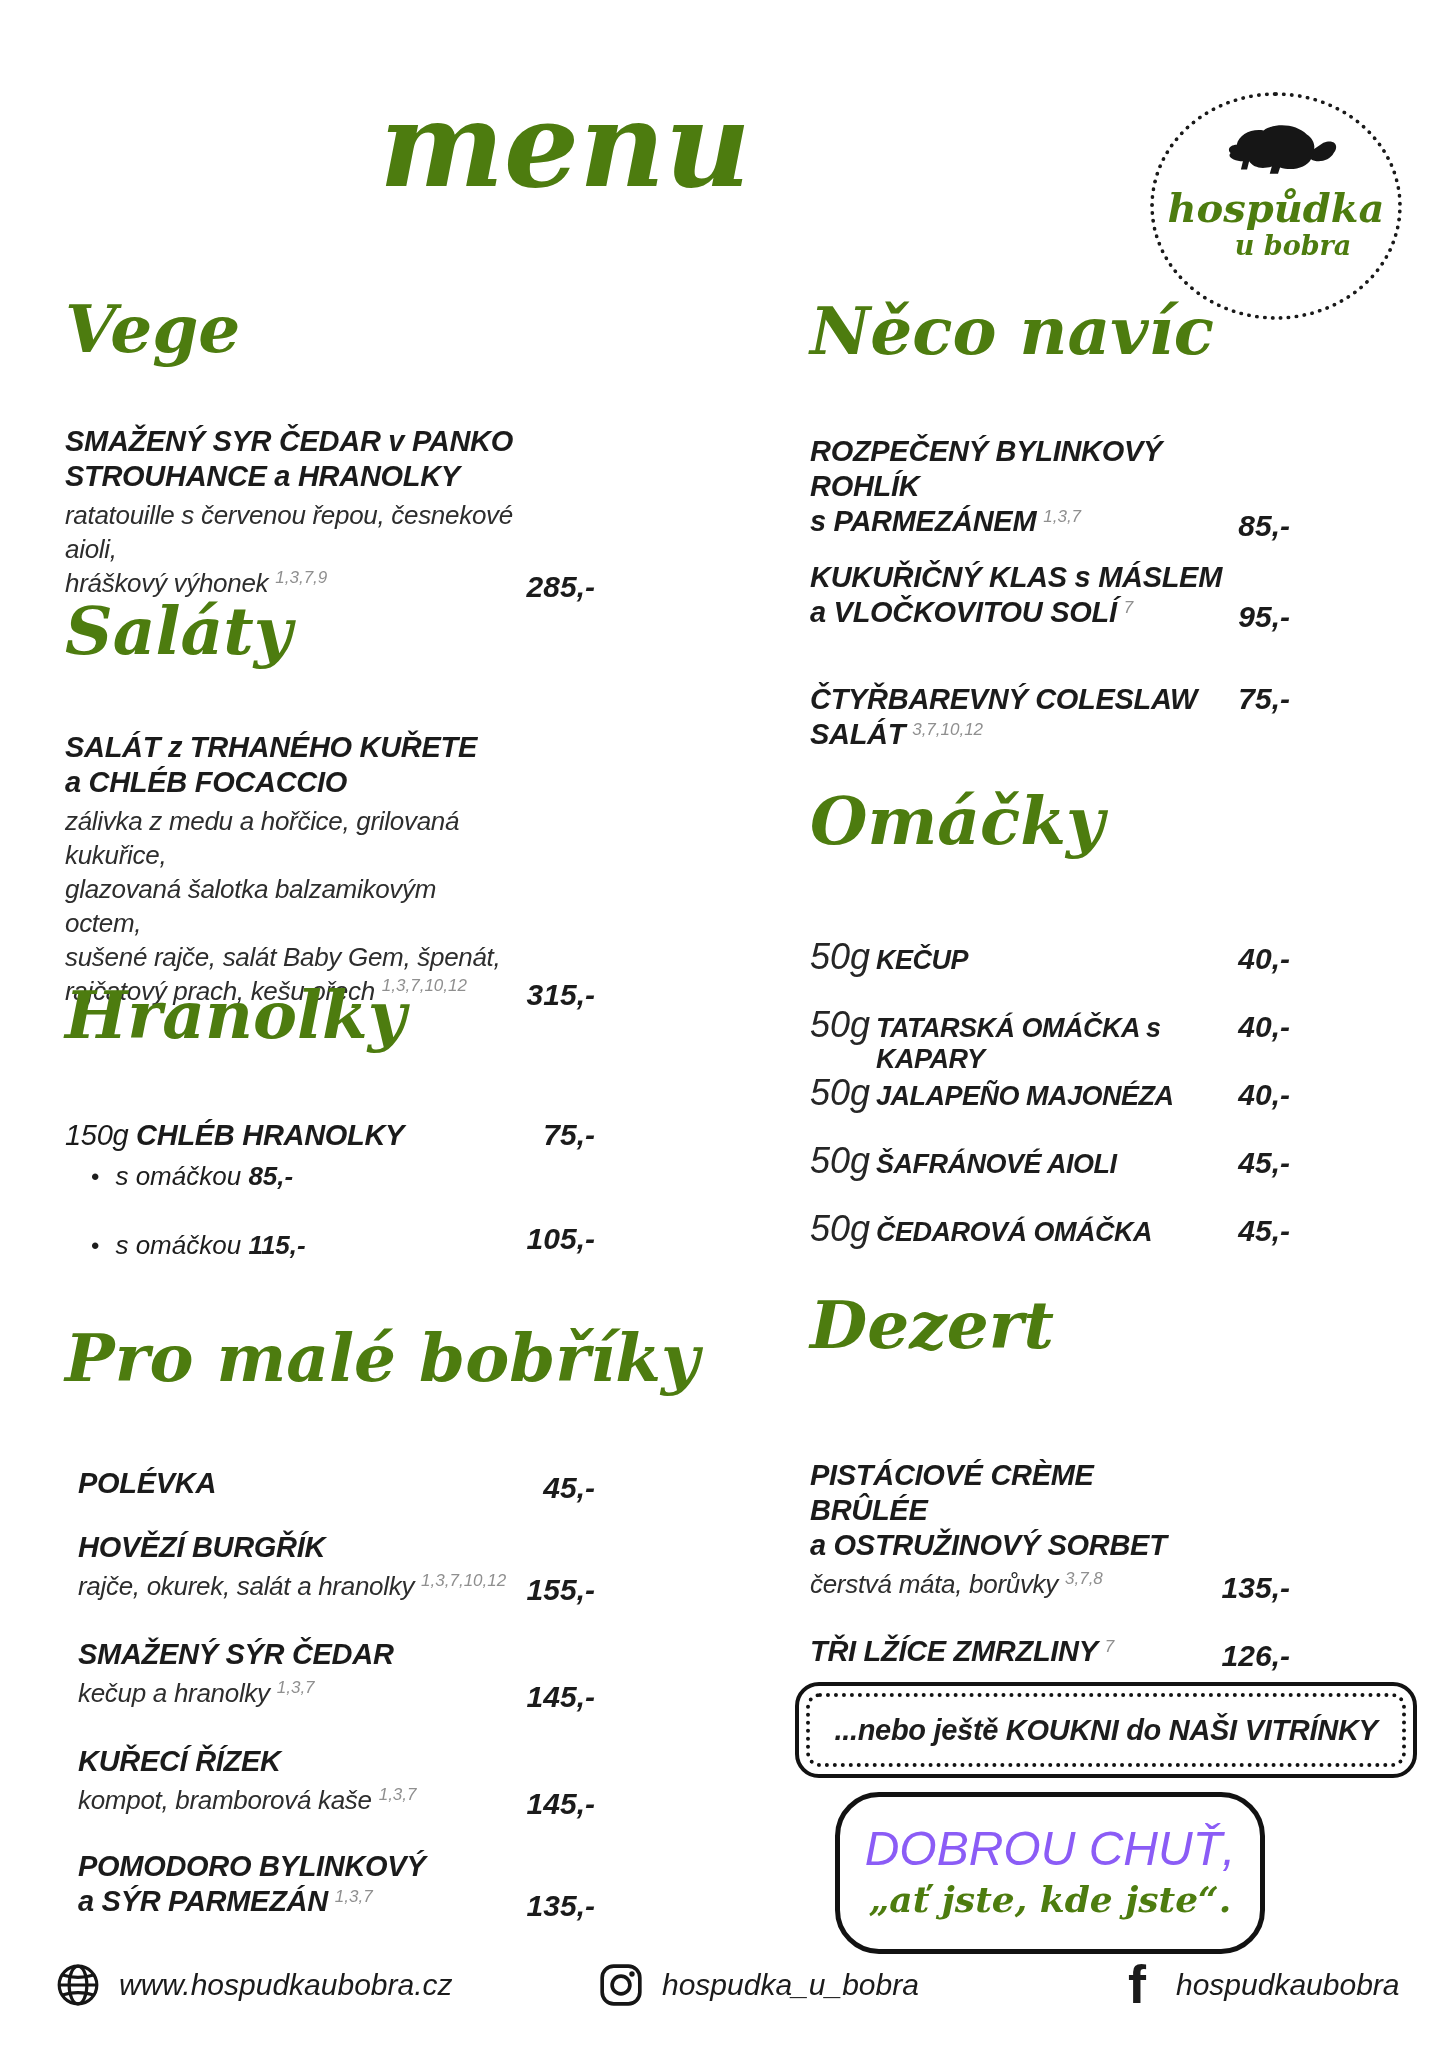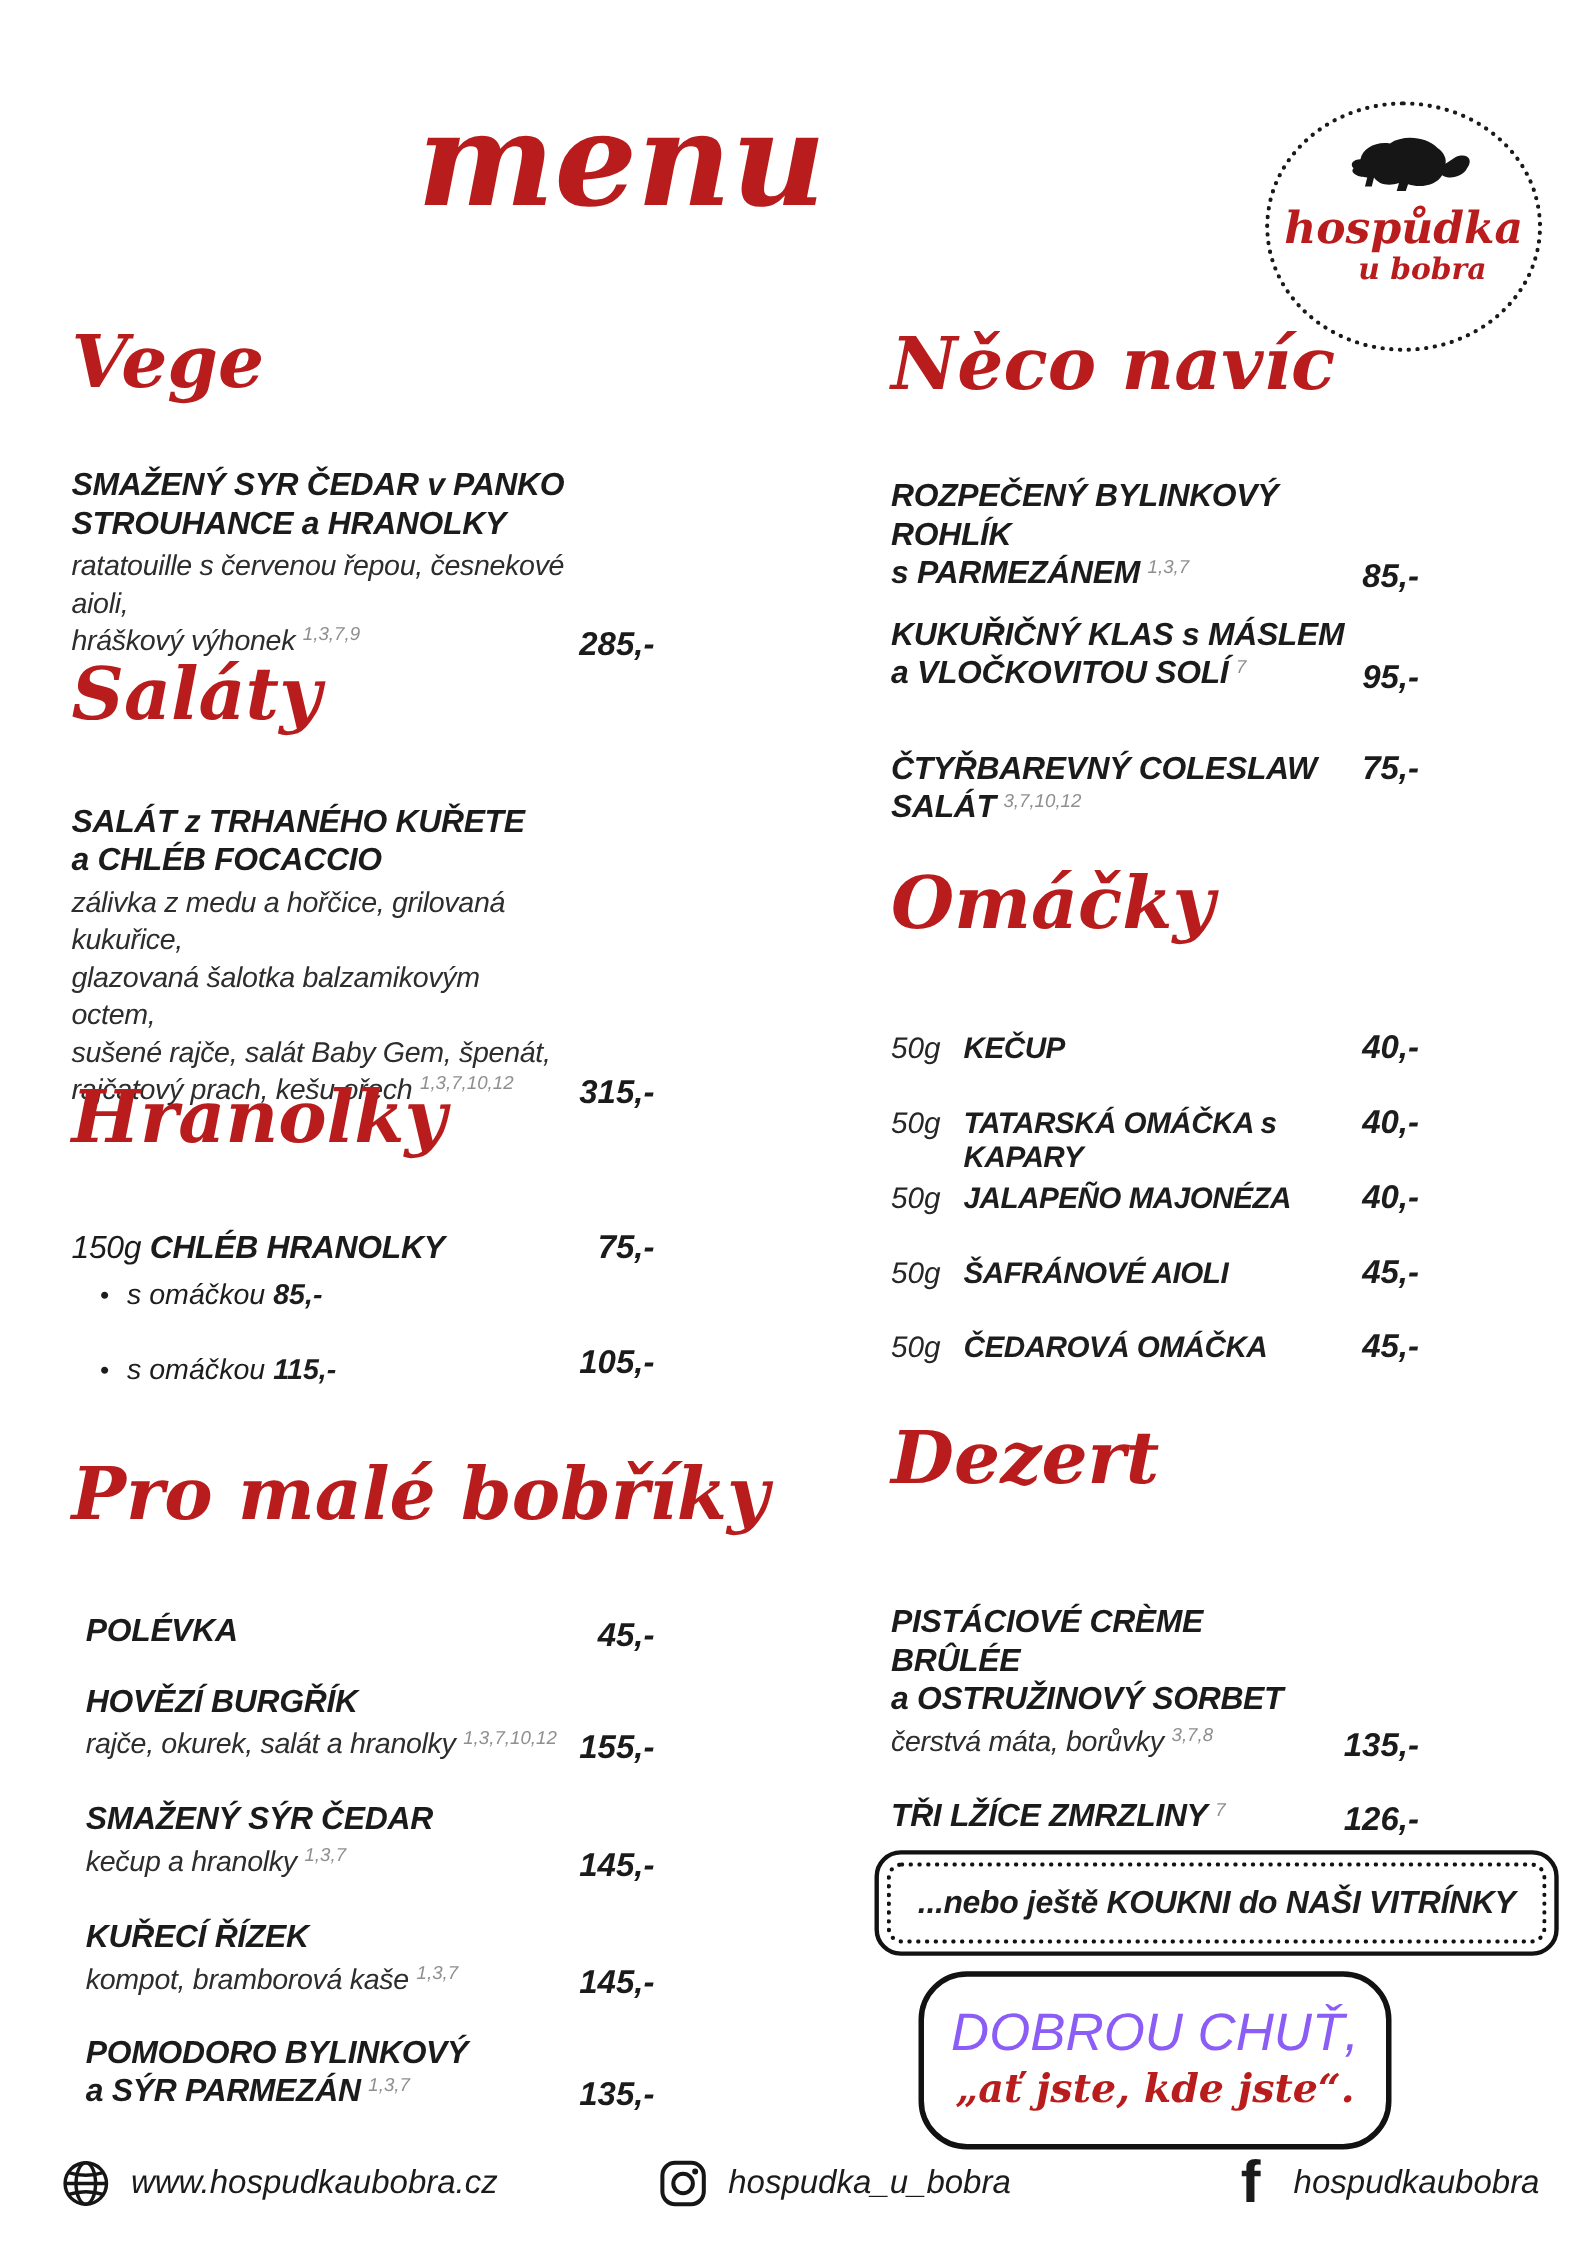--- a/index.html
+++ b/index.html
@@ -6,21 +6,21 @@
   html,body { background:#ffffff; }
   body {
     width:1448px; height:2048px;
     font-family:"Liberation Sans", sans-serif;
     color:#1d1d1d;
   }
   .page { position:relative; width:1448px; height:2048px; background:#ffffff; overflow:hidden; }
 
   .script {
     font-family:"DejaVu Serif", serif;
-    font-style:italic; font-weight:700; color:#b91c1c;
+    font-style:italic; font-weight:700; color:#4d7c0f;
   }
   .page-title {
     position:absolute; left:0; top:86px; width:1130px;
     text-align:center; font-size:118px; line-height:1;
   }
   .section-heading { position:absolute; font-size:66px; line-height:1; white-space:nowrap; }
 
   
   .logo { position:absolute; left:1150px; top:92px; width:252px; height:228px; }
   .logo-circle { position:absolute; inset:0; border:4px dotted #1a1a1a; border-radius:50%; }
@@ -49,21 +49,21 @@
     padding-left:12px; color:#1b1b1b;
   }
   .weight { font-weight:400; }
   .bullet-line { font-style:italic; font-size:26px; line-height:34px; margin-top:6px; padding-left:26px; color:#1d1d1d; }
   .bullet-line .dot { margin-right:16px; font-size:24px; font-style:normal; }
   .bullet-line b { font-weight:700; }
 
   
   .sauce-list { position:absolute; left:810px; top:936px; width:480px; }
   .sauce-row { display:flex; align-items:baseline; height:35px; margin-bottom:33px; }
-  .sauce-weight { font-style:italic; font-size:27px; width:66px; color:#262626; flex:none; }
+  .sauce-weight { font-style:italic; font-size:36px; width:66px; color:#262626; flex:none; }
   .sauce-name { font-style:italic; font-weight:700; font-size:27px; letter-spacing:-0.5px; flex:1; }
   .sauce-price { font-style:italic; font-weight:700; font-size:30px; flex:none; }
 
   
   .dotted-box {
     position:absolute; left:795px; top:1682px; width:622px; height:96px;
     border:4px solid #121212; border-radius:24px; padding:7px; background:#fff;
   }
   .dotted-box-inner {
     width:100%; height:100%; border:4px dotted #121212; border-radius:14px;

